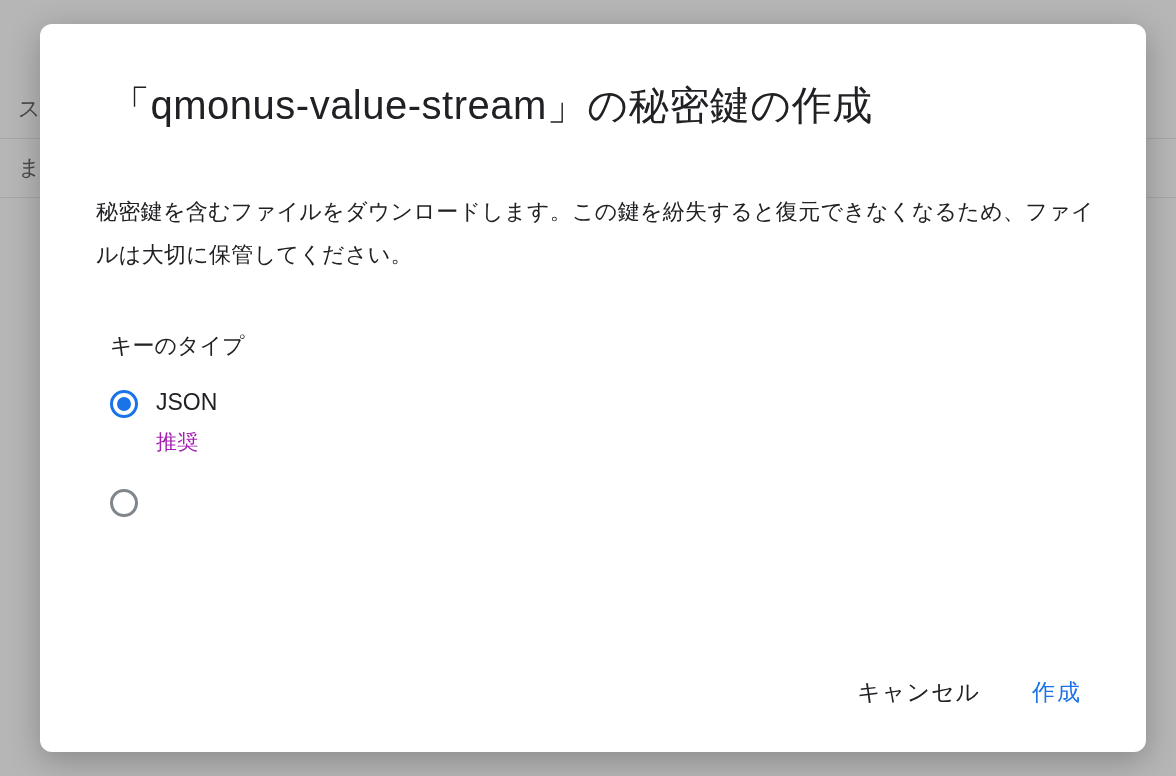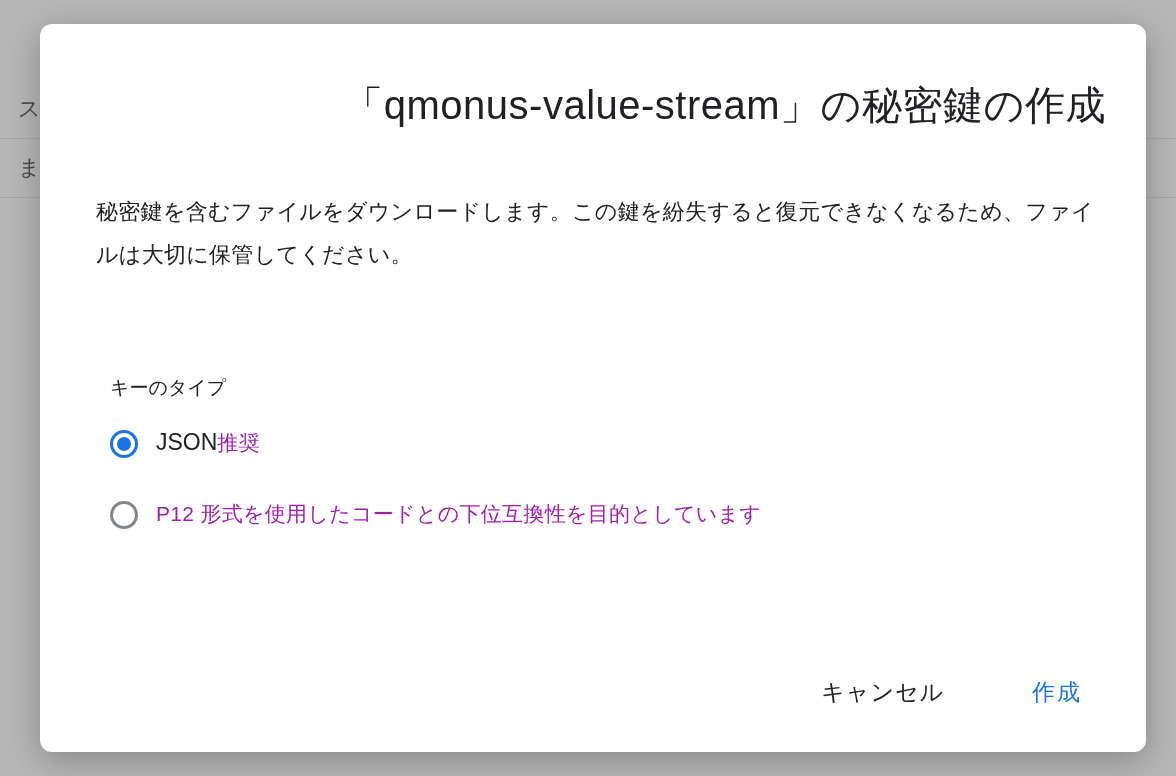--- a/index.html
+++ b/index.html
@@ -60,38 +60,36 @@
       flex-direction: column;
     }
     
     .dialog-title {
       font-size: 40px;
       font-weight: 400;
       color: #202124;
       margin-left: 30px;
       margin-bottom: 58px;
       letter-spacing: 0.5px;
-      text-align: right;
     }
     
     .dialog-description {
       font-size: 22px;
       color: #202124;
       line-height: 1.95;
       margin-bottom: 54px;
       margin-left: 16px;
       letter-spacing: 0.3px;
     }
     
     .section-label {
-      font-size: 19px;
+      font-size: 22px;
       color: #202124;
       margin-bottom: 28px;
       margin-left: 30px;
-      margin-top: 44px;
     }
     
     .radio-group {
       margin-left: 30px;
     }
     
     .radio-option {
       display: flex;
       align-items: flex-start;
       margin-bottom: 32px;
@@ -118,40 +116,41 @@
     .radio-circle.selected::after {
       content: "";
       width: 14px;
       height: 14px;
       border-radius: 50%;
       background: #1a73e8;
     }
     
     .radio-content {
       display: flex;
+      flex-direction: column;
     }
     
     .radio-label {
       font-size: 23px;
       color: #202124;
       margin-bottom: 12px;
     }
     
     .radio-sublabel {
       font-size: 21px;
       color: #a21caf;
       letter-spacing: 0.3px;
     }
     
     .dialog-actions {
       margin-top: auto;
       display: flex;
       justify-content: flex-end;
       align-items: center;
-      gap: 80px;
+      gap: 44px;
       padding-right: 20px;
     }
     
     .btn-cancel {
       font-size: 23px;
       color: #202124;
       background: none;
       border: none;
       cursor: pointer;
       padding: 8px 4px;
@@ -192,21 +191,20 @@
       <div class="radio-circle selected"></div>
       <div class="radio-content">
         <span class="radio-label">JSON</span>
         <span class="radio-sublabel">推奨</span>
       </div>
     </div>
 
     <div class="radio-option">
       <div class="radio-circle"></div>
       <div class="radio-content">
-        <span class="radio-sublabel">P12 形式を使用したコードとの下位互換性を目的としています</span>
       </div>
     </div>
   </div>
 
   <div class="dialog-actions">
     <button class="btn-cancel">キャンセル</button>
     <button class="btn-create">作成</button>
   </div>
 </div>
 

